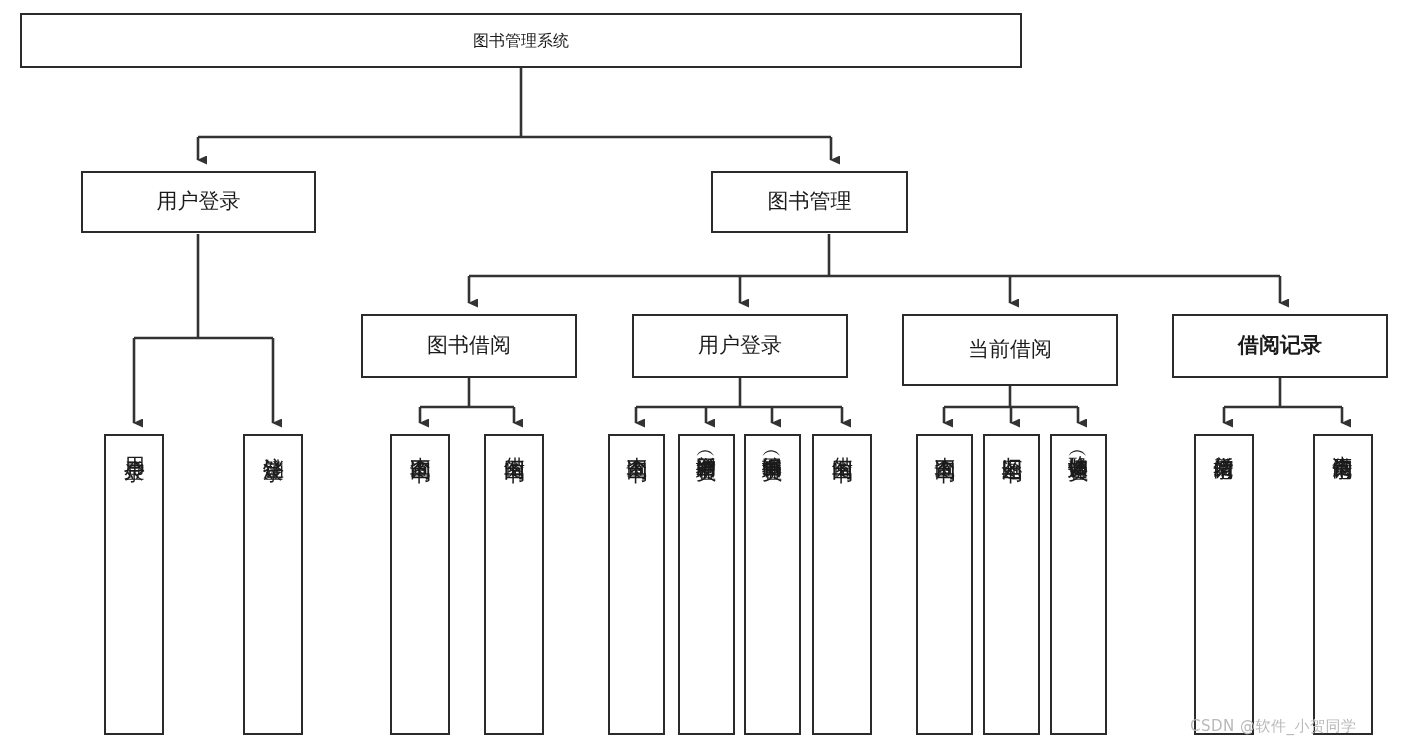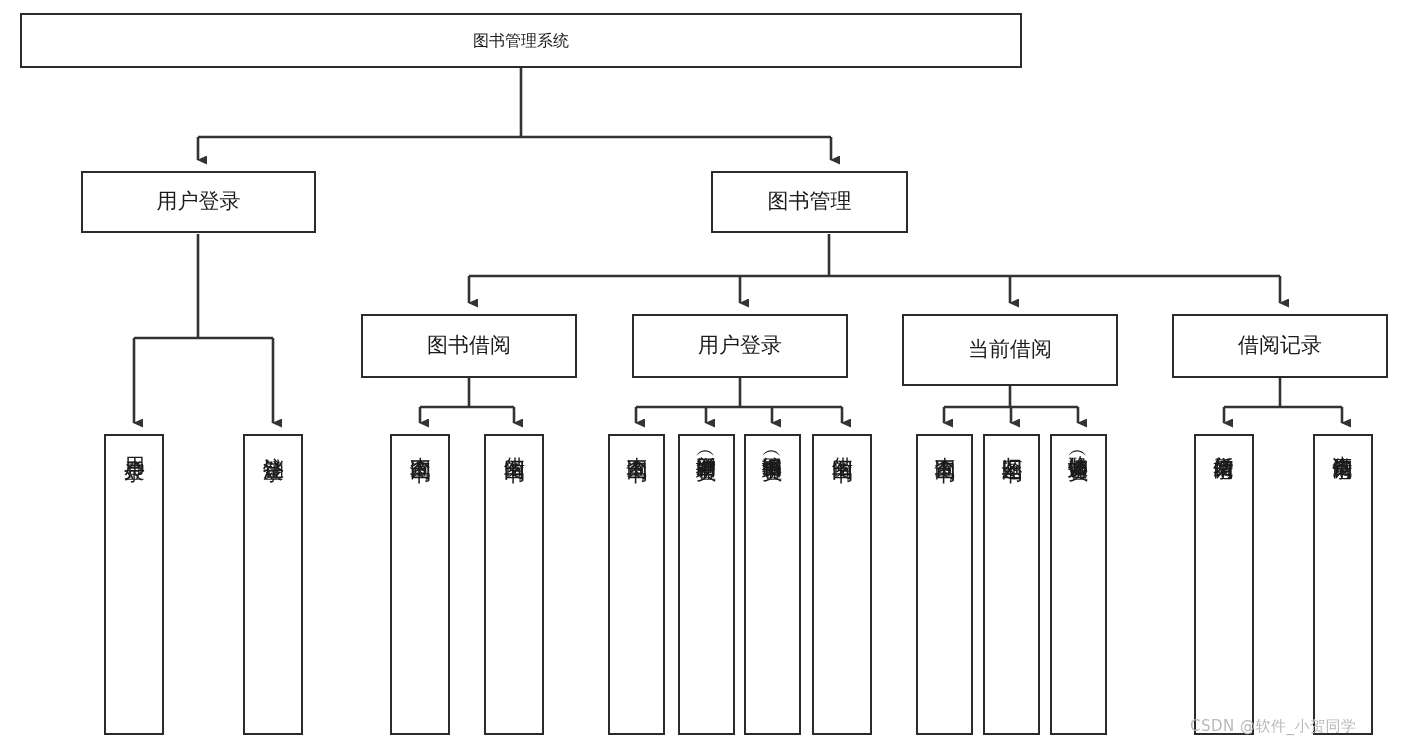--- a/index.html
+++ b/index.html
@@ -137,21 +137,21 @@
 
   <div class="node horiz" style="left:361px; top:314px; width:216px; height:64px;">
     <span class="node-label">图书借阅</span>
   </div>
   <div class="node horiz" style="left:632px; top:314px; width:216px; height:64px;">
     <span class="node-label">用户登录</span>
   </div>
   <div class="node horiz" style="left:902px; top:314px; width:216px; height:72px;">
     <span class="node-label">当前借阅</span>
   </div>
-  <div class="node horiz" style="left:1172px; top:314px; width:216px; height:64px;">
+  <div class="node horiz" style="left:1172px; top:314px; width:216px; height:64px;font-weight:bold;">
     <span class="node-label">借阅记录</span>
   </div>
 
   <div class="node vert" style="left:104px; top:434px; width:60px; height:301px;">
     <span class="node-label">用户登录</span>
   </div>
   <div class="node vert" style="left:243px; top:434px; width:60px; height:301px;">
     <span class="node-label">注销登录</span>
   </div>
 

